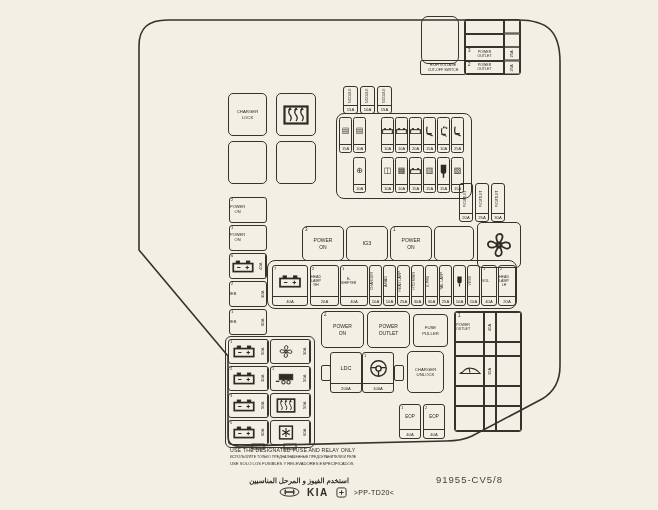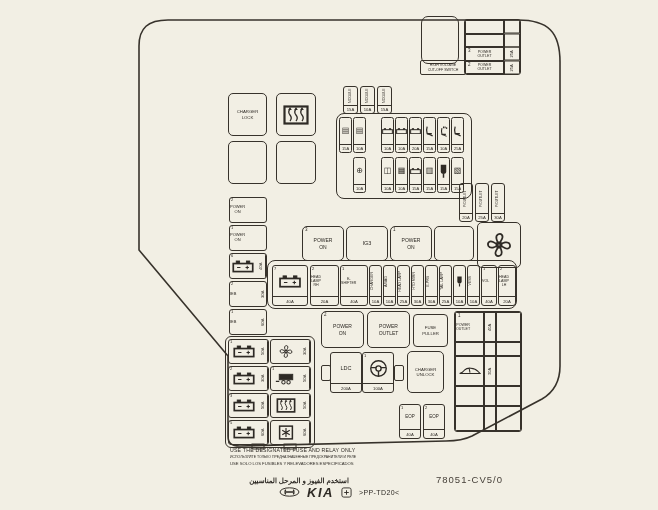--- a/index.html
+++ b/index.html
@@ -54,21 +54,21 @@
   .tbl .rot{writing-mode:vertical-rl;transform:rotate(180deg);font-size:4px}
   .tab{position:absolute;border:1.2px solid #37322b;border-radius:2px}
   
   .f-en{position:absolute;left:230px;top:447px;font-size:5.2px;letter-spacing:.2px}
   .f-ru{position:absolute;left:230px;top:455px;font-size:3.5px}
   .f-es{position:absolute;left:230px;top:460.5px;font-size:4.2px}
   .f-zh{position:absolute;left:229px;top:465px;font-size:8.5px;letter-spacing:.5px}
   .f-ar{position:absolute;left:234px;top:476.5px;font-size:7px;font-weight:bold;direction:rtl;width:130px;text-align:center}
   .part{position:absolute;left:436px;top:474px;font-size:9.5px;letter-spacing:1px;color:#47413a}
   .brands{position:absolute;left:279px;top:486px;display:flex;align-items:center;gap:7px;height:12px}
-  .kia{font-size:13px;font-weight:bold;font-style:italic;letter-spacing:1.5px}
+  .kia{font-size:10px;font-weight:bold;letter-spacing:1.5px}
   .mat{font-size:7px;letter-spacing:.4px}
   .hy-ic{width:21px;height:10px}
   .cert-ic{width:11px;height:11px}
 </style>
 </head>
 <body>
 
 <div class="stage">
 
   <svg class="abs" width="658" height="510">
@@ -744,21 +744,21 @@
         </div>
         <div class="tc rot"></div>
         <div class="tc"></div>
       </div>
     </div>
 
   <div class="f-en">USE THE DESIGNATED FUSE AND RELAY ONLY</div>
   <div class="f-ru">ИСПОЛЬЗУЙТЕ ТОЛЬКО ПРЕДНАЗНАЧЕННЫЕ ПРЕДОХРАНИТЕЛИ И РЕЛЕ</div>
   <div class="f-es">USE SOLO LOS FUSIBLES Y RELEVADORES ESPECIFICADOS</div>
   <div class="f-ar">استخدم الفيوز و المرحل المناسبين</div>
-  <div class="part">78051-CV5/0</div>
+  <div class="part">91955-CV5/8</div>
 
   <div class="brands">
     <span class="ic hy-ic">
         <svg viewBox="0 0 30 14" fill="none" stroke="currentColor">
           <ellipse cx="15" cy="7" rx="13.5" ry="6" stroke-width="1.4"></ellipse>
           <path d="M9.5 3.5C8.5 5 8.5 9 9.5 10.5M20.5 3.5C21.5 5 21.5 9 20.5 10.5M10 7h10" stroke-width="2"></path>
         </svg>
       </span>
     <span class="kia">KIA</span>
     <span class="ic cert-ic">

